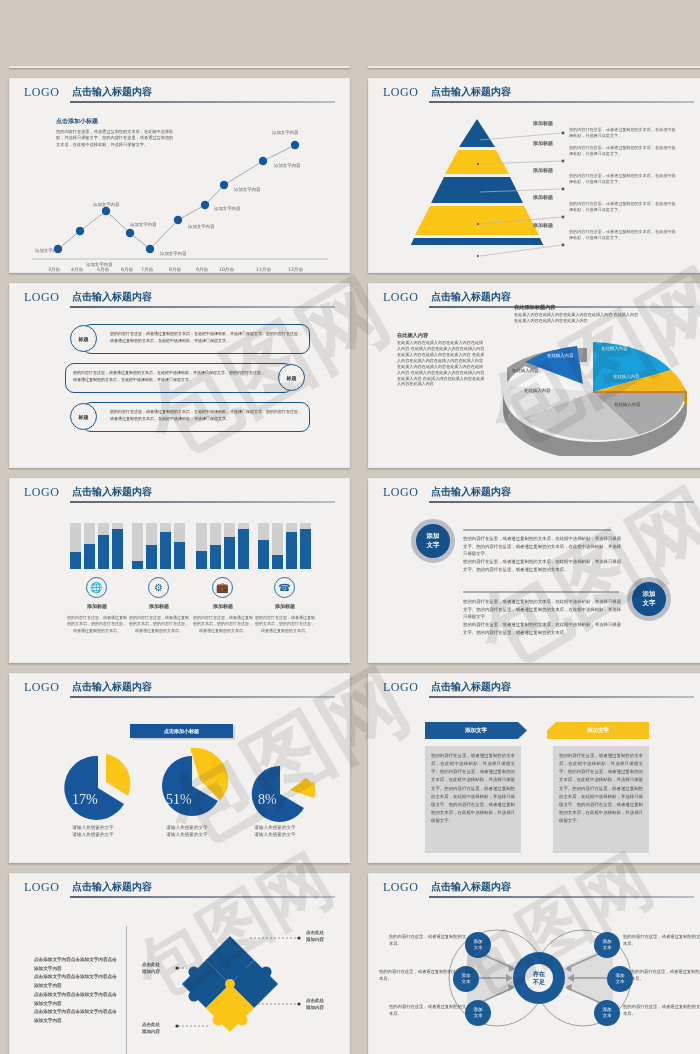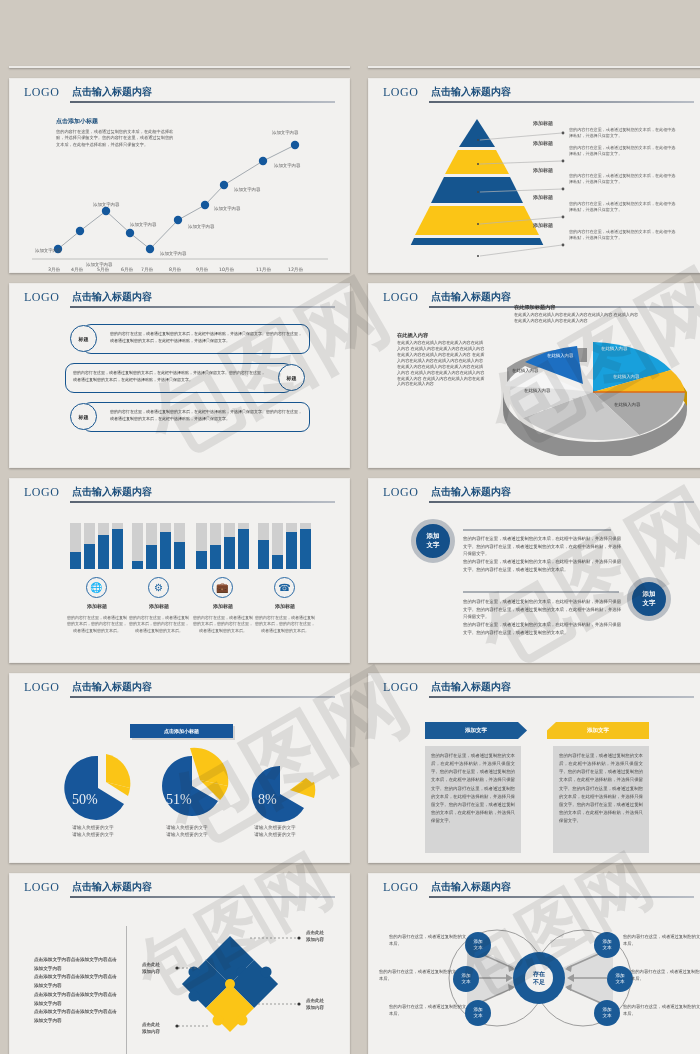--- a/index.html
+++ b/index.html
@@ -446,21 +446,21 @@
       <div class="hdr-title">点击输入标题内容</div>
       <div class="hdr-rule"></div>
     </div>
     <div class="band" style="left:120px;top:50px;width:103px">点击添加小标题</div>
 
     <svg width="86" height="74" viewBox="0 0 86 74" style="position:absolute;left:48px;top:76px">
       <path d="M40 38 L40 6 A32 32 0 1 0 66 54 Z" fill="#17569a"></path>
       <path d="M48 32 L48 4 A30 30 0 0 1 72 38 Z" fill="#fbc516"></path>
       <path d="M48 32 L72 38 A30 30 0 0 1 70 46 Z" fill="#fbc516"></path>
     </svg>
-    <div class="pct" style="left:62px;top:118px">50%</div>
+    <div class="pct" style="left:62px;top:118px">17%</div>
 
     <svg width="92" height="80" viewBox="0 0 92 80" style="position:absolute;left:140px;top:70px">
       <path d="M42 42 L42 12 A30 30 0 1 0 68 57 Z" fill="#17569a"></path>
       <path d="M50 36 L40 4 A34 34 0 0 1 78 42 Z" fill="#fbc516"></path>
       <path d="M50 36 L78 42 A34 34 0 0 1 70 56 Z" fill="#fbc516"></path>
     </svg>
     <div class="pct" style="left:156px;top:118px">51%</div>
 
     <svg width="84" height="70" viewBox="0 0 84 70" style="position:absolute;left:234px;top:86px">
       <path d="M36 34 L36 6 A28 28 0 1 0 60 48 Z" fill="#17569a"></path>

